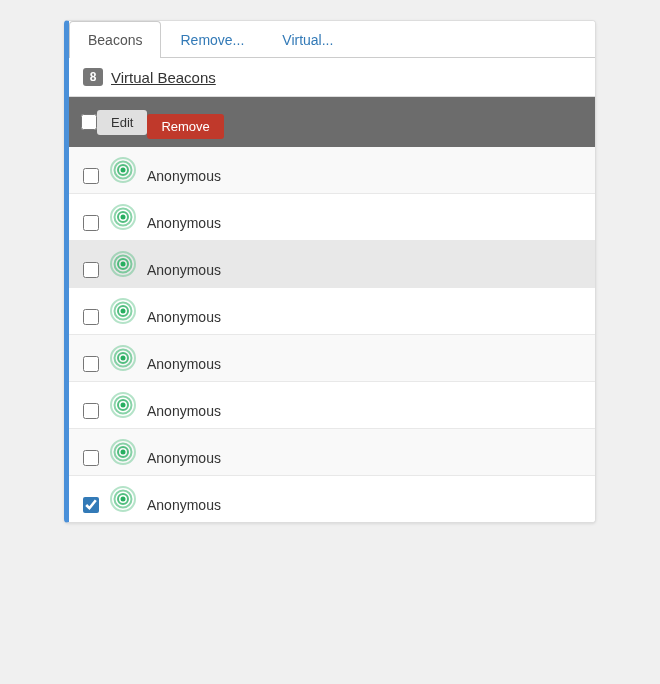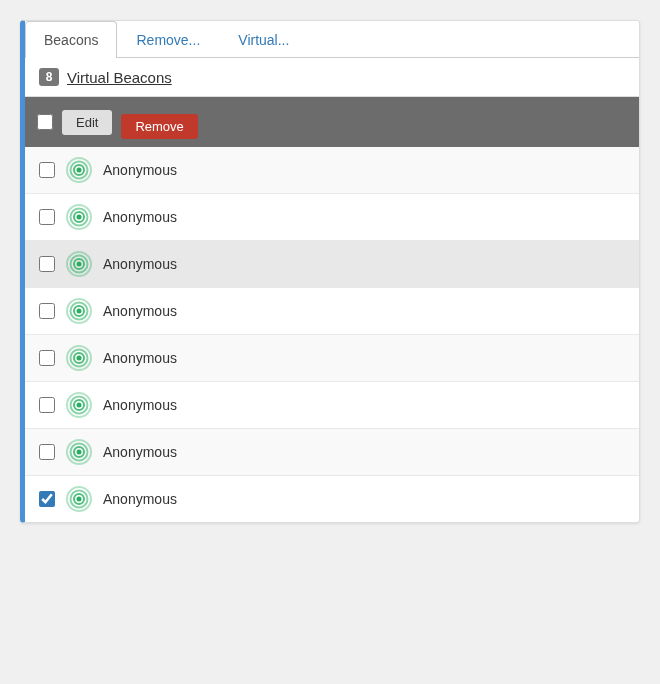--- a/index.html
+++ b/index.html
@@ -12,21 +12,21 @@
       align-items: flex-start;
       width: 660px;
       min-height: 684px;
       padding: 20px;
     }
 
     .panel {
       background: #fff;
       border: 1px solid #ddd;
       border-radius: 4px;
-      width: 620px;
+      width: 532px;
       box-shadow: 0 1px 3px rgba(0,0,0,0.1);
       overflow: hidden;
       border-left: 5px solid #4a90d9;
     }
 
     
     .tabs {
       display: flex;
       border-bottom: 1px solid #ccc;
       background: #fff;
@@ -77,21 +77,21 @@
       color: #333;
       text-decoration: underline;
     }
 
     
     .toolbar {
       display: flex;
       align-items: center;
       padding: 8px 12px;
       background: #6c6c6c;
-      gap: 9px;
+      gap: 0;
     }
 
     .toolbar-checkbox {
       width: 16px;
       height: 16px;
       cursor: pointer;
       accent-color: #555;
     }
 
     .btn {
@@ -114,21 +114,21 @@
       margin-top: 9px;
     }
 
     
     .beacon-list {
       list-style: none;
     }
 
     .beacon-item {
       display: flex;
-      align-items: center;
+      align-items: flex-end;
       padding: 9px 14px;
       border-bottom: 1px solid #e8e8e8;
       gap: 10px;
       background: #fff;
     }
 
     .beacon-item:nth-child(odd) {
       background: #f9f9f9;
     }
 

